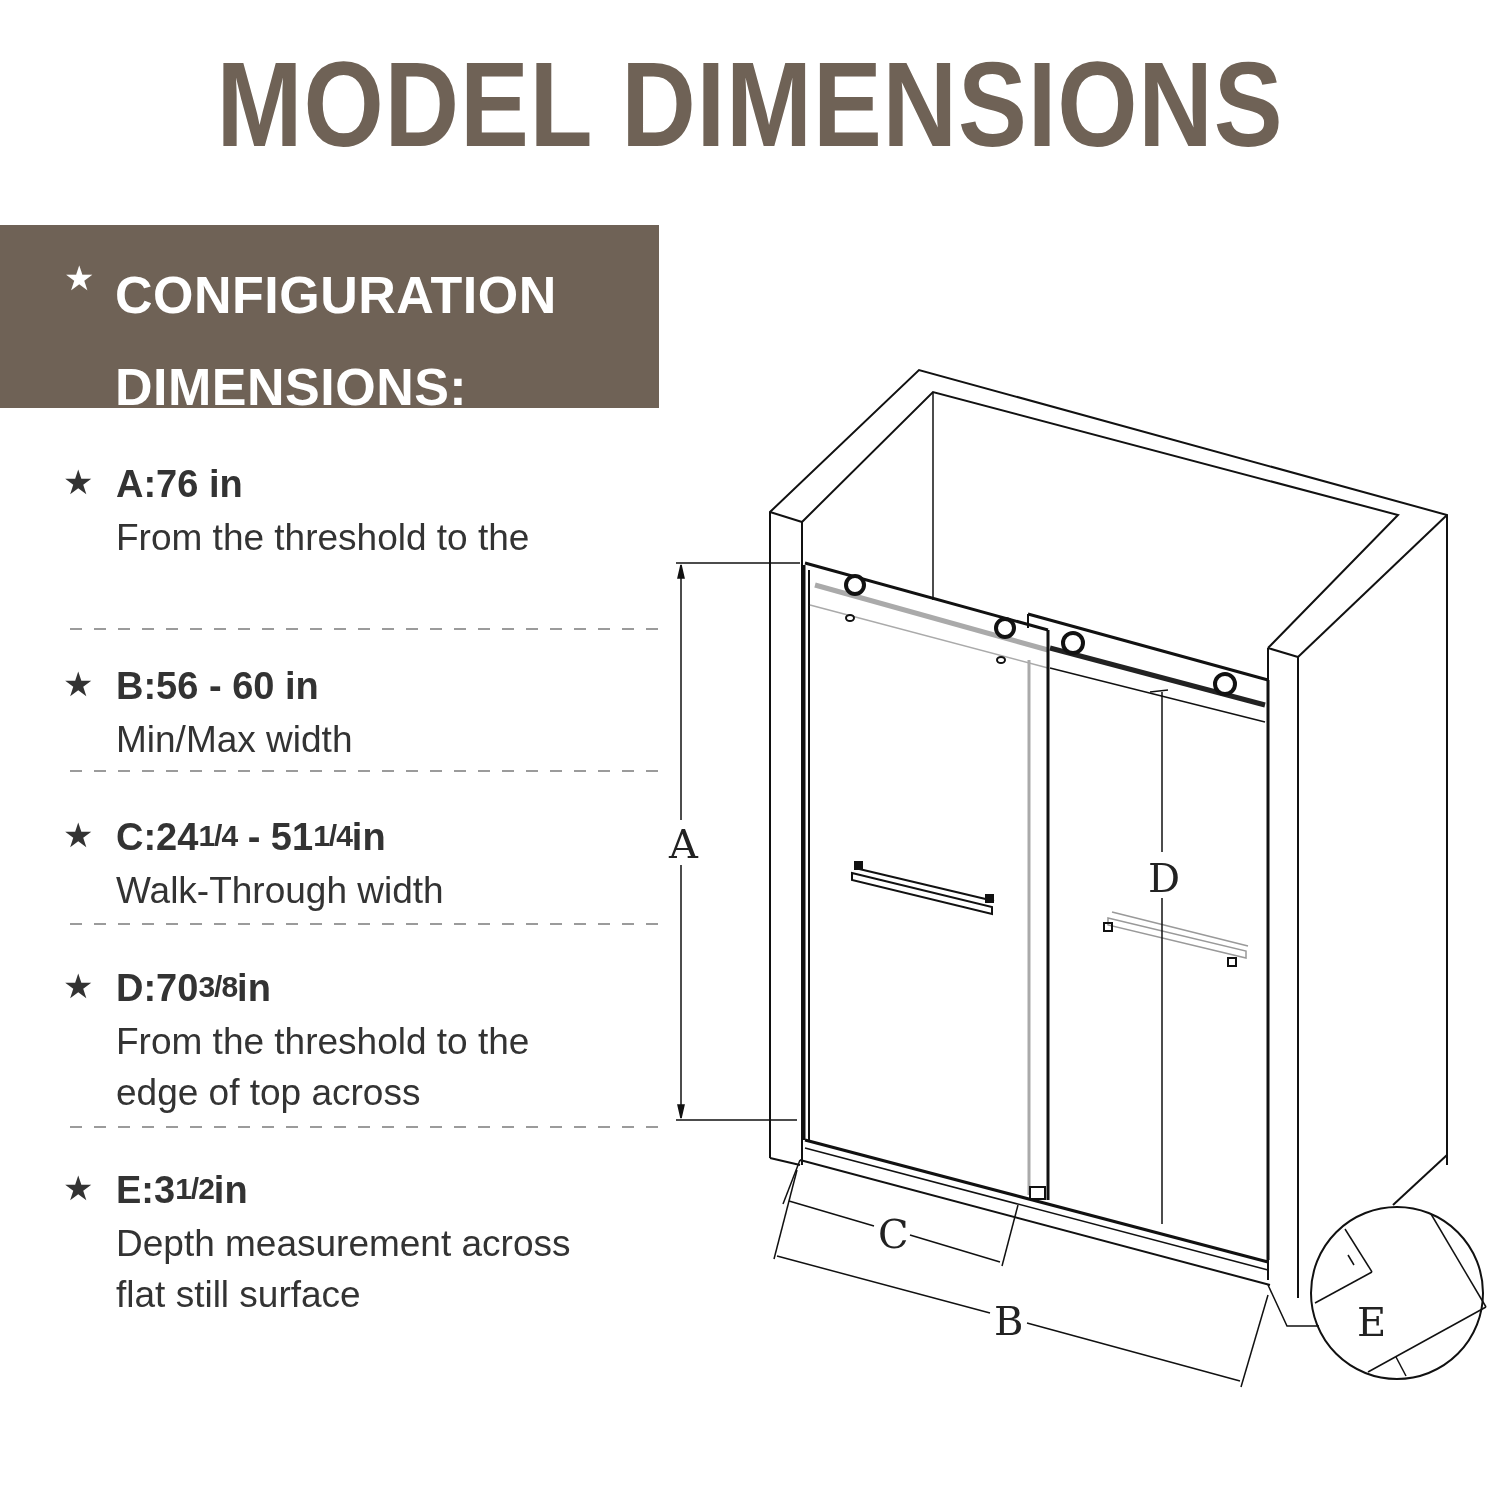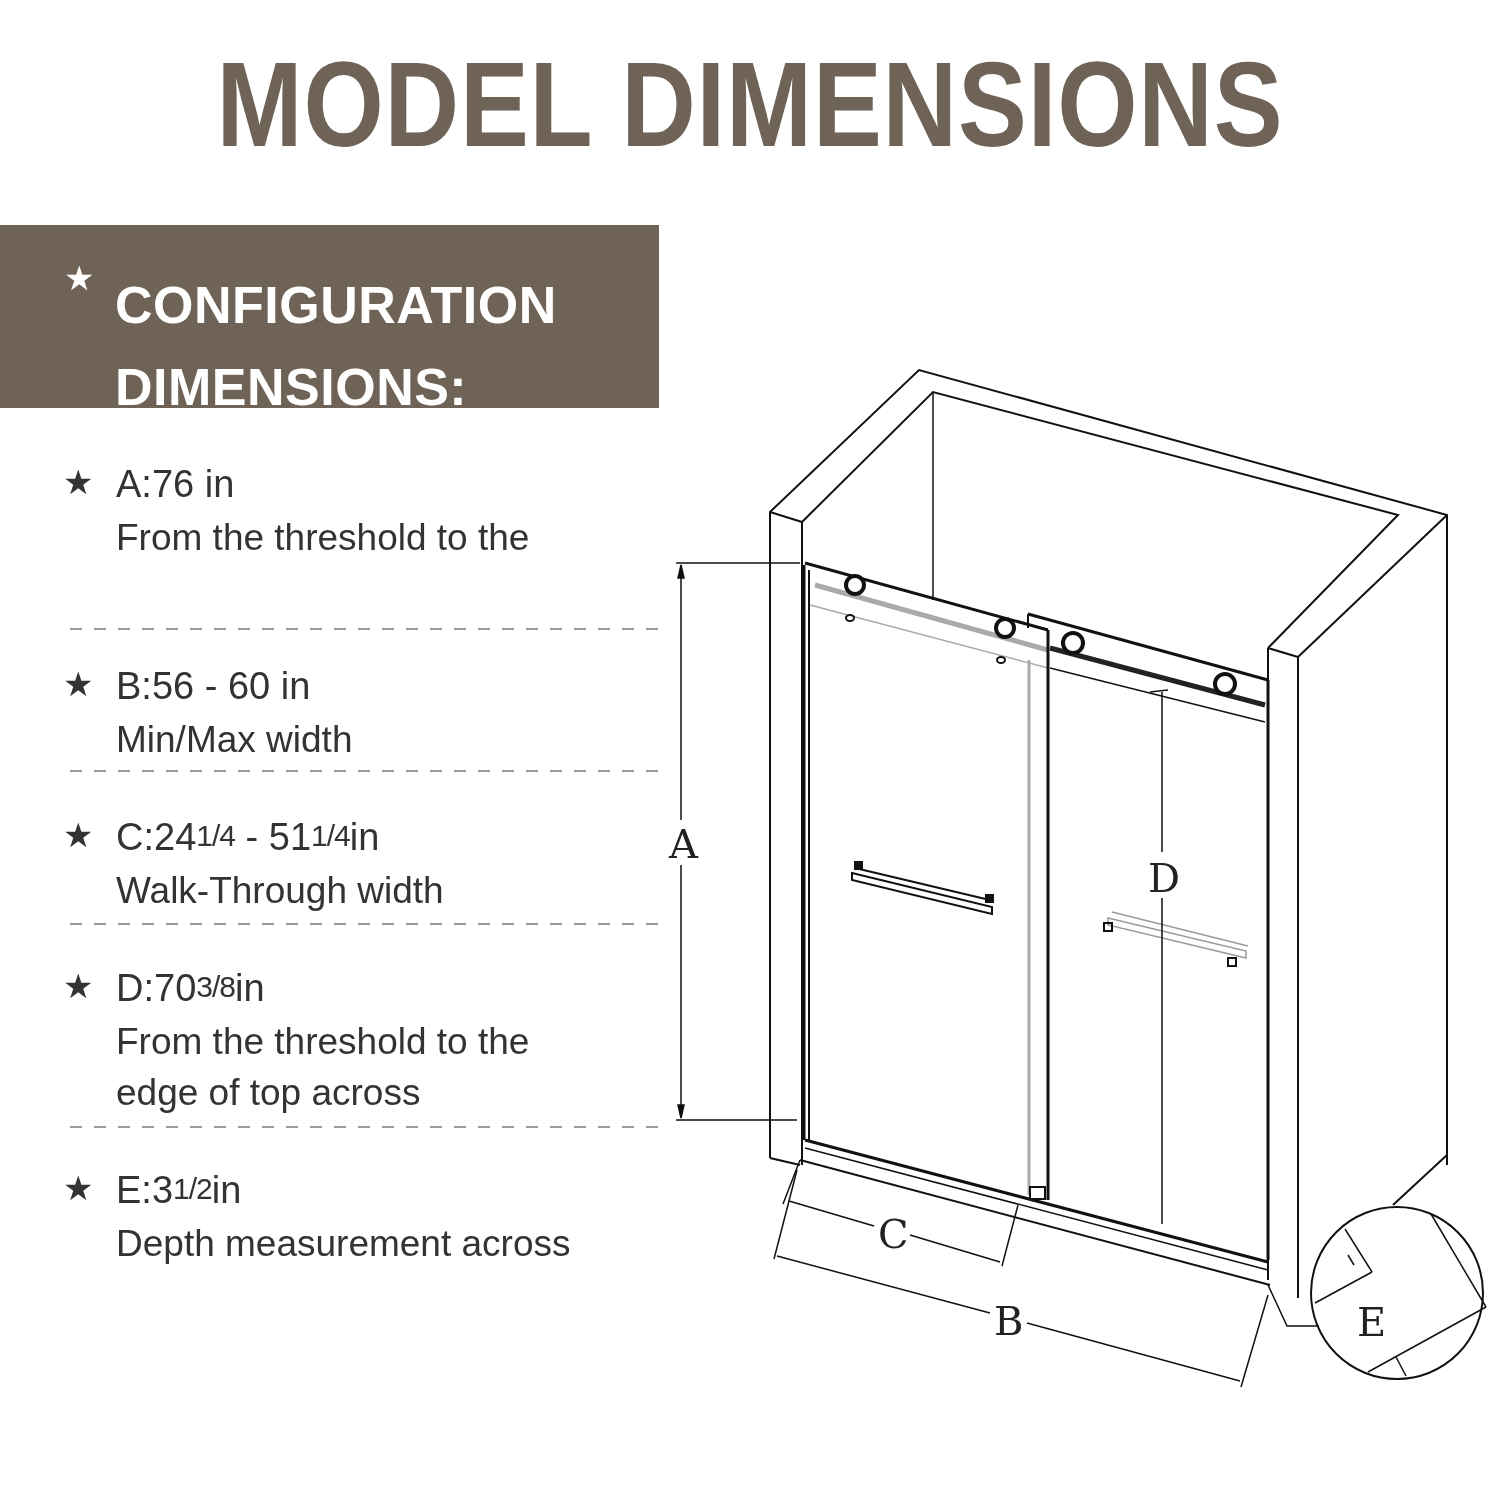--- a/index.html
+++ b/index.html
@@ -9,25 +9,25 @@
     font-family: "Liberation Sans", sans-serif; font-weight: 700;
     font-size: 120px; letter-spacing: 1px; color: #6f6256;
     transform: scaleX(0.86); transform-origin: 750px 0; line-height: 1.0;
   }
   .banner {
     position: absolute; left: 0; top: 225px; width: 659px; height: 183px;
     background: #6f6256; color: #ffffff;
   }
   .banner .star { position: absolute; left: 64px; top: 36px; font-size: 34px; line-height: 1; }
   .banner .line { position: absolute; left: 115px; font-weight: 700; font-size: 52px; line-height: 1; letter-spacing: 0.5px; }
-  .banner .l1 { top: 54px; }
+  .banner .l1 { top: 44px; }
   .banner .l2 { top: 104px; margin-top: 32px; }
   .spec { position: absolute; left: 0; width: 670px; color: #333333; }
   .spec .star { position: absolute; left: 63px; top: 0; font-size: 34px; line-height: 1.2; color: #333; }
-  .spec .head { position: absolute; left: 116px; top: 0; font-size: 38px; line-height: 1.2; white-space: nowrap; }
+  .spec .head { position: absolute; left: 116px; top: 0; font-size: 38px; line-height: 1.2; white-space: nowrap; font-weight: bold; }
   .spec .desc { position: absolute; left: 116px; top: 50px; font-size: 37px; line-height: 51px; white-space: nowrap; }
   .frac { font-size: 30px; vertical-align: 4px; letter-spacing: -1px; }
   .divider { position: absolute; left: 70px; width: 590px; height: 0; border-top: 2px dashed #9b9b9b; }
   .divider { border-top: none; height: 2px;
     background-image: repeating-linear-gradient(to right, #9b9b9b 0 12px, transparent 12px 24px); }
   svg.drawing { position: absolute; left: 0; top: 0; }
   .dimlabel { font-family: "DejaVu Serif", serif; font-size: 40px; fill: #222; }
 </style>
 </head>
 <body>
@@ -75,20 +75,21 @@
     <div>edge of top across</div>
   </div>
 </div>
 <div class="divider" style="top:1126px;"></div>
 
 <div class="spec" style="top:1168px;">
   <span class="star">★</span>
   <span class="head"><span>E:3</span><span class="frac">1/2</span><span>in</span></span>
   <div class="desc">
     <div>Depth measurement across</div>
+    <div>flat still surface</div>
   </div>
 </div>
 
 <svg class="drawing" width="1500" height="1500" viewBox="0 0 1500 1500">
   <g fill="none" stroke="#111" stroke-width="2">
 
     <polyline points="770,1158 770,512 919,370 1447,515 1447,1165"></polyline>
     <line x1="770" y1="512" x2="802" y2="522"></line>
     <line x1="802" y1="522" x2="802" y2="1165"></line>
     <polyline points="802,522 933,392 1398,515 1268,648"></polyline>

